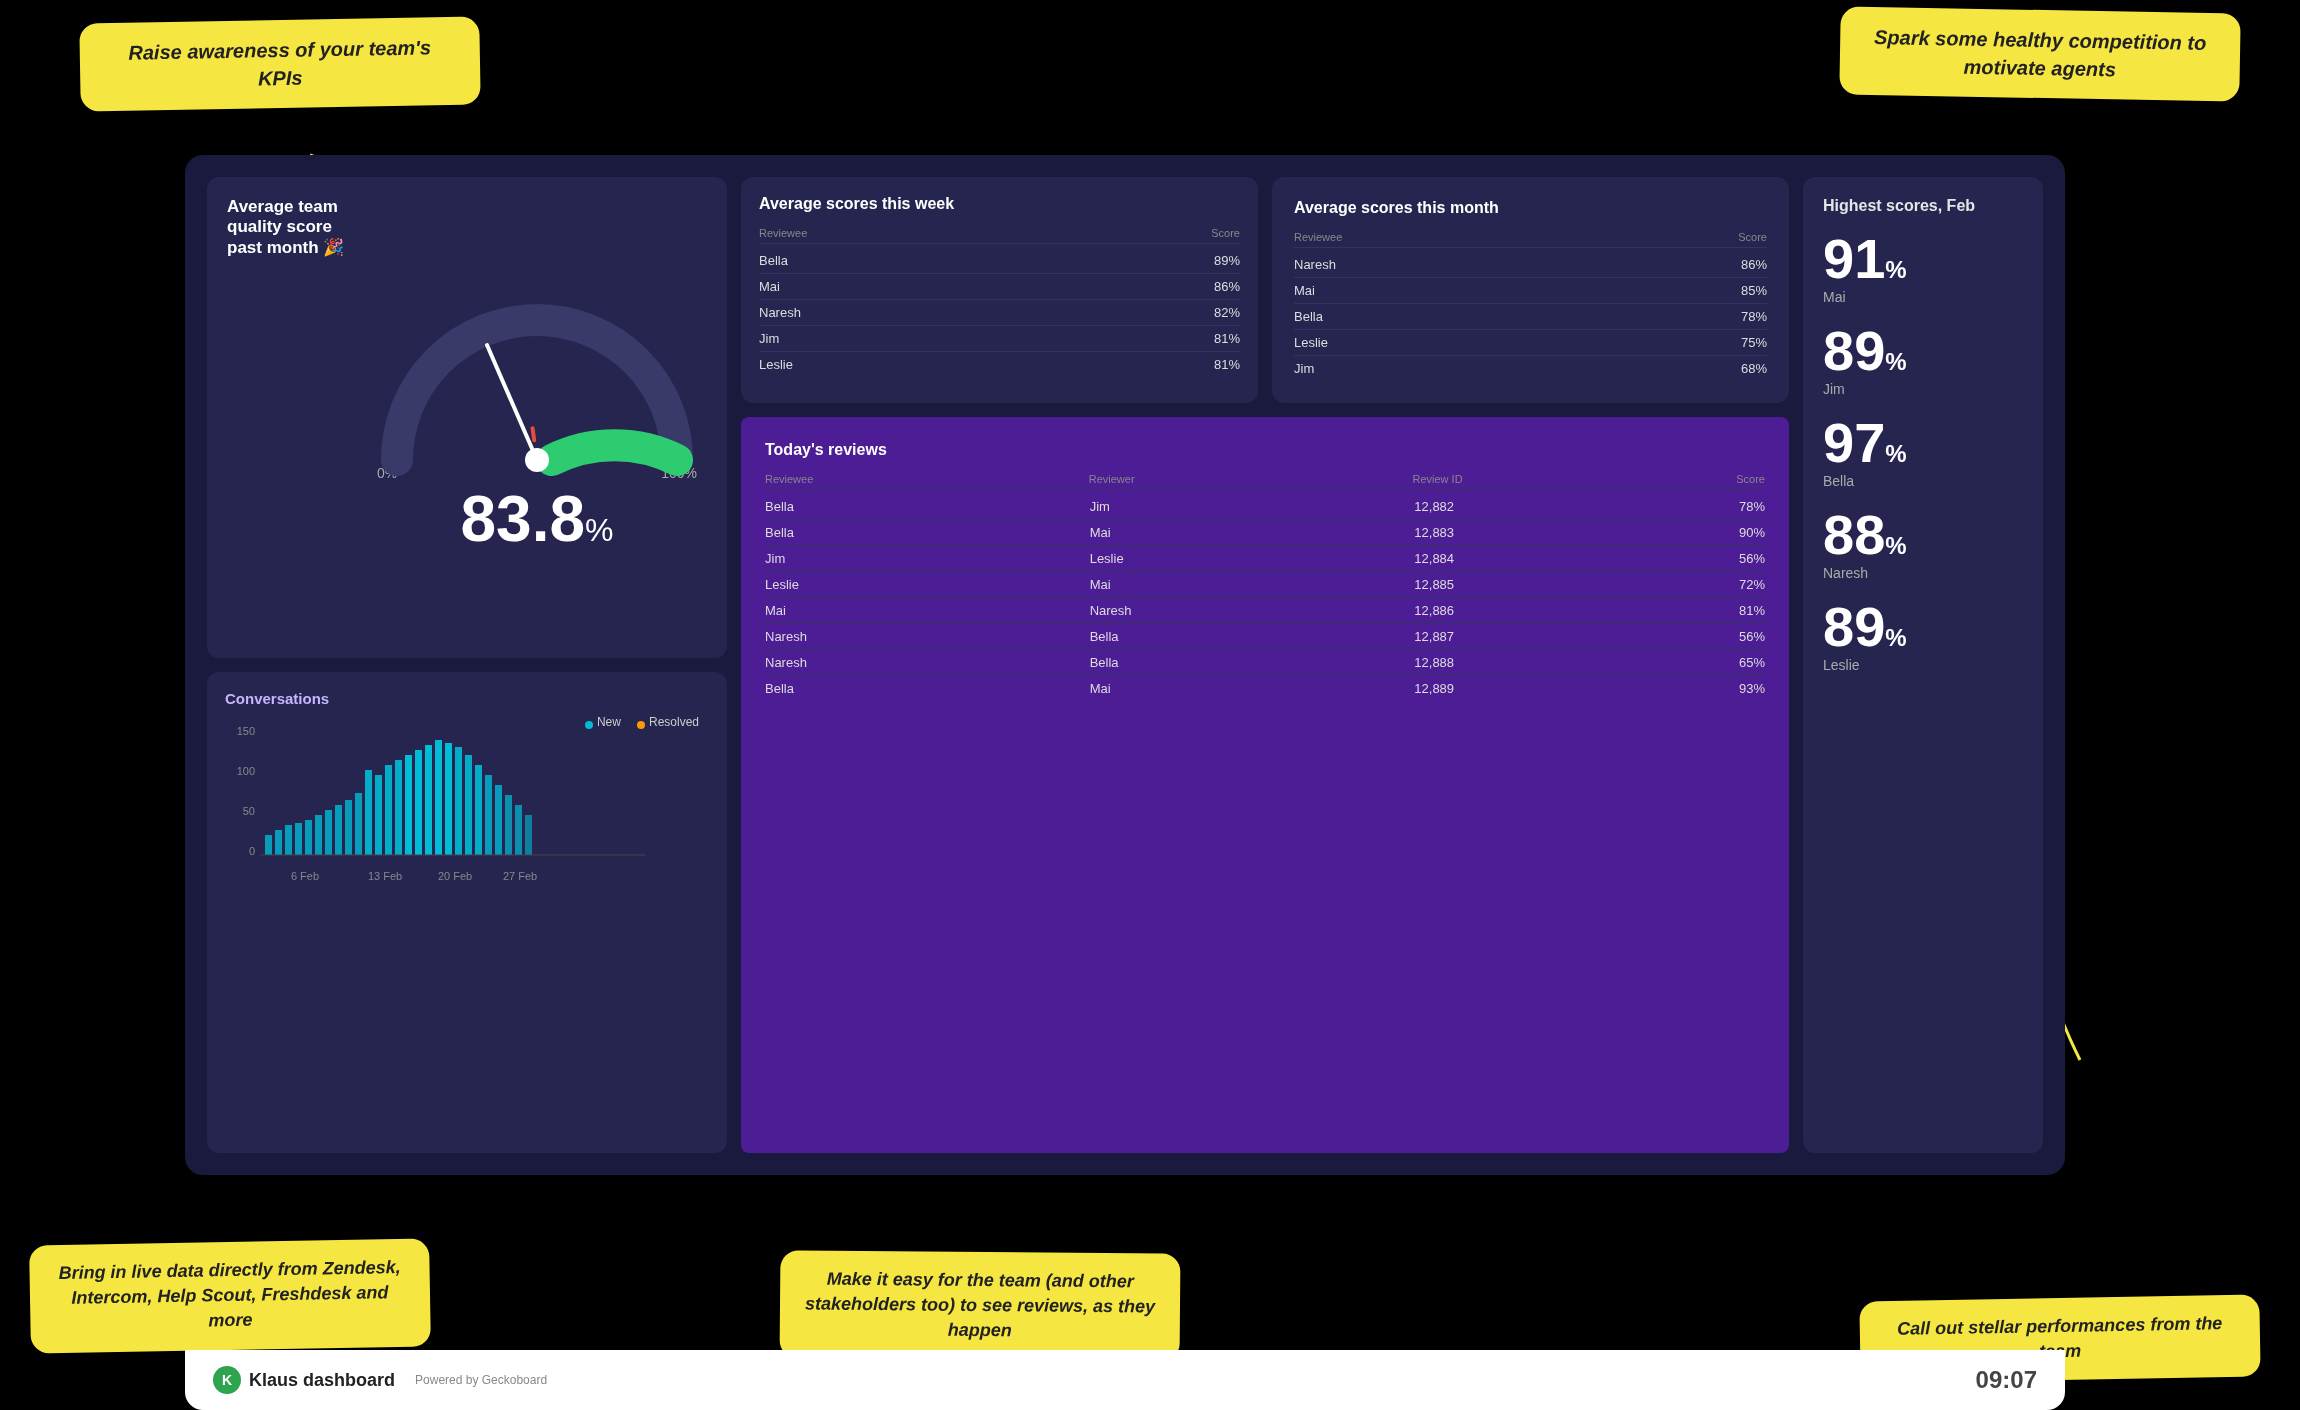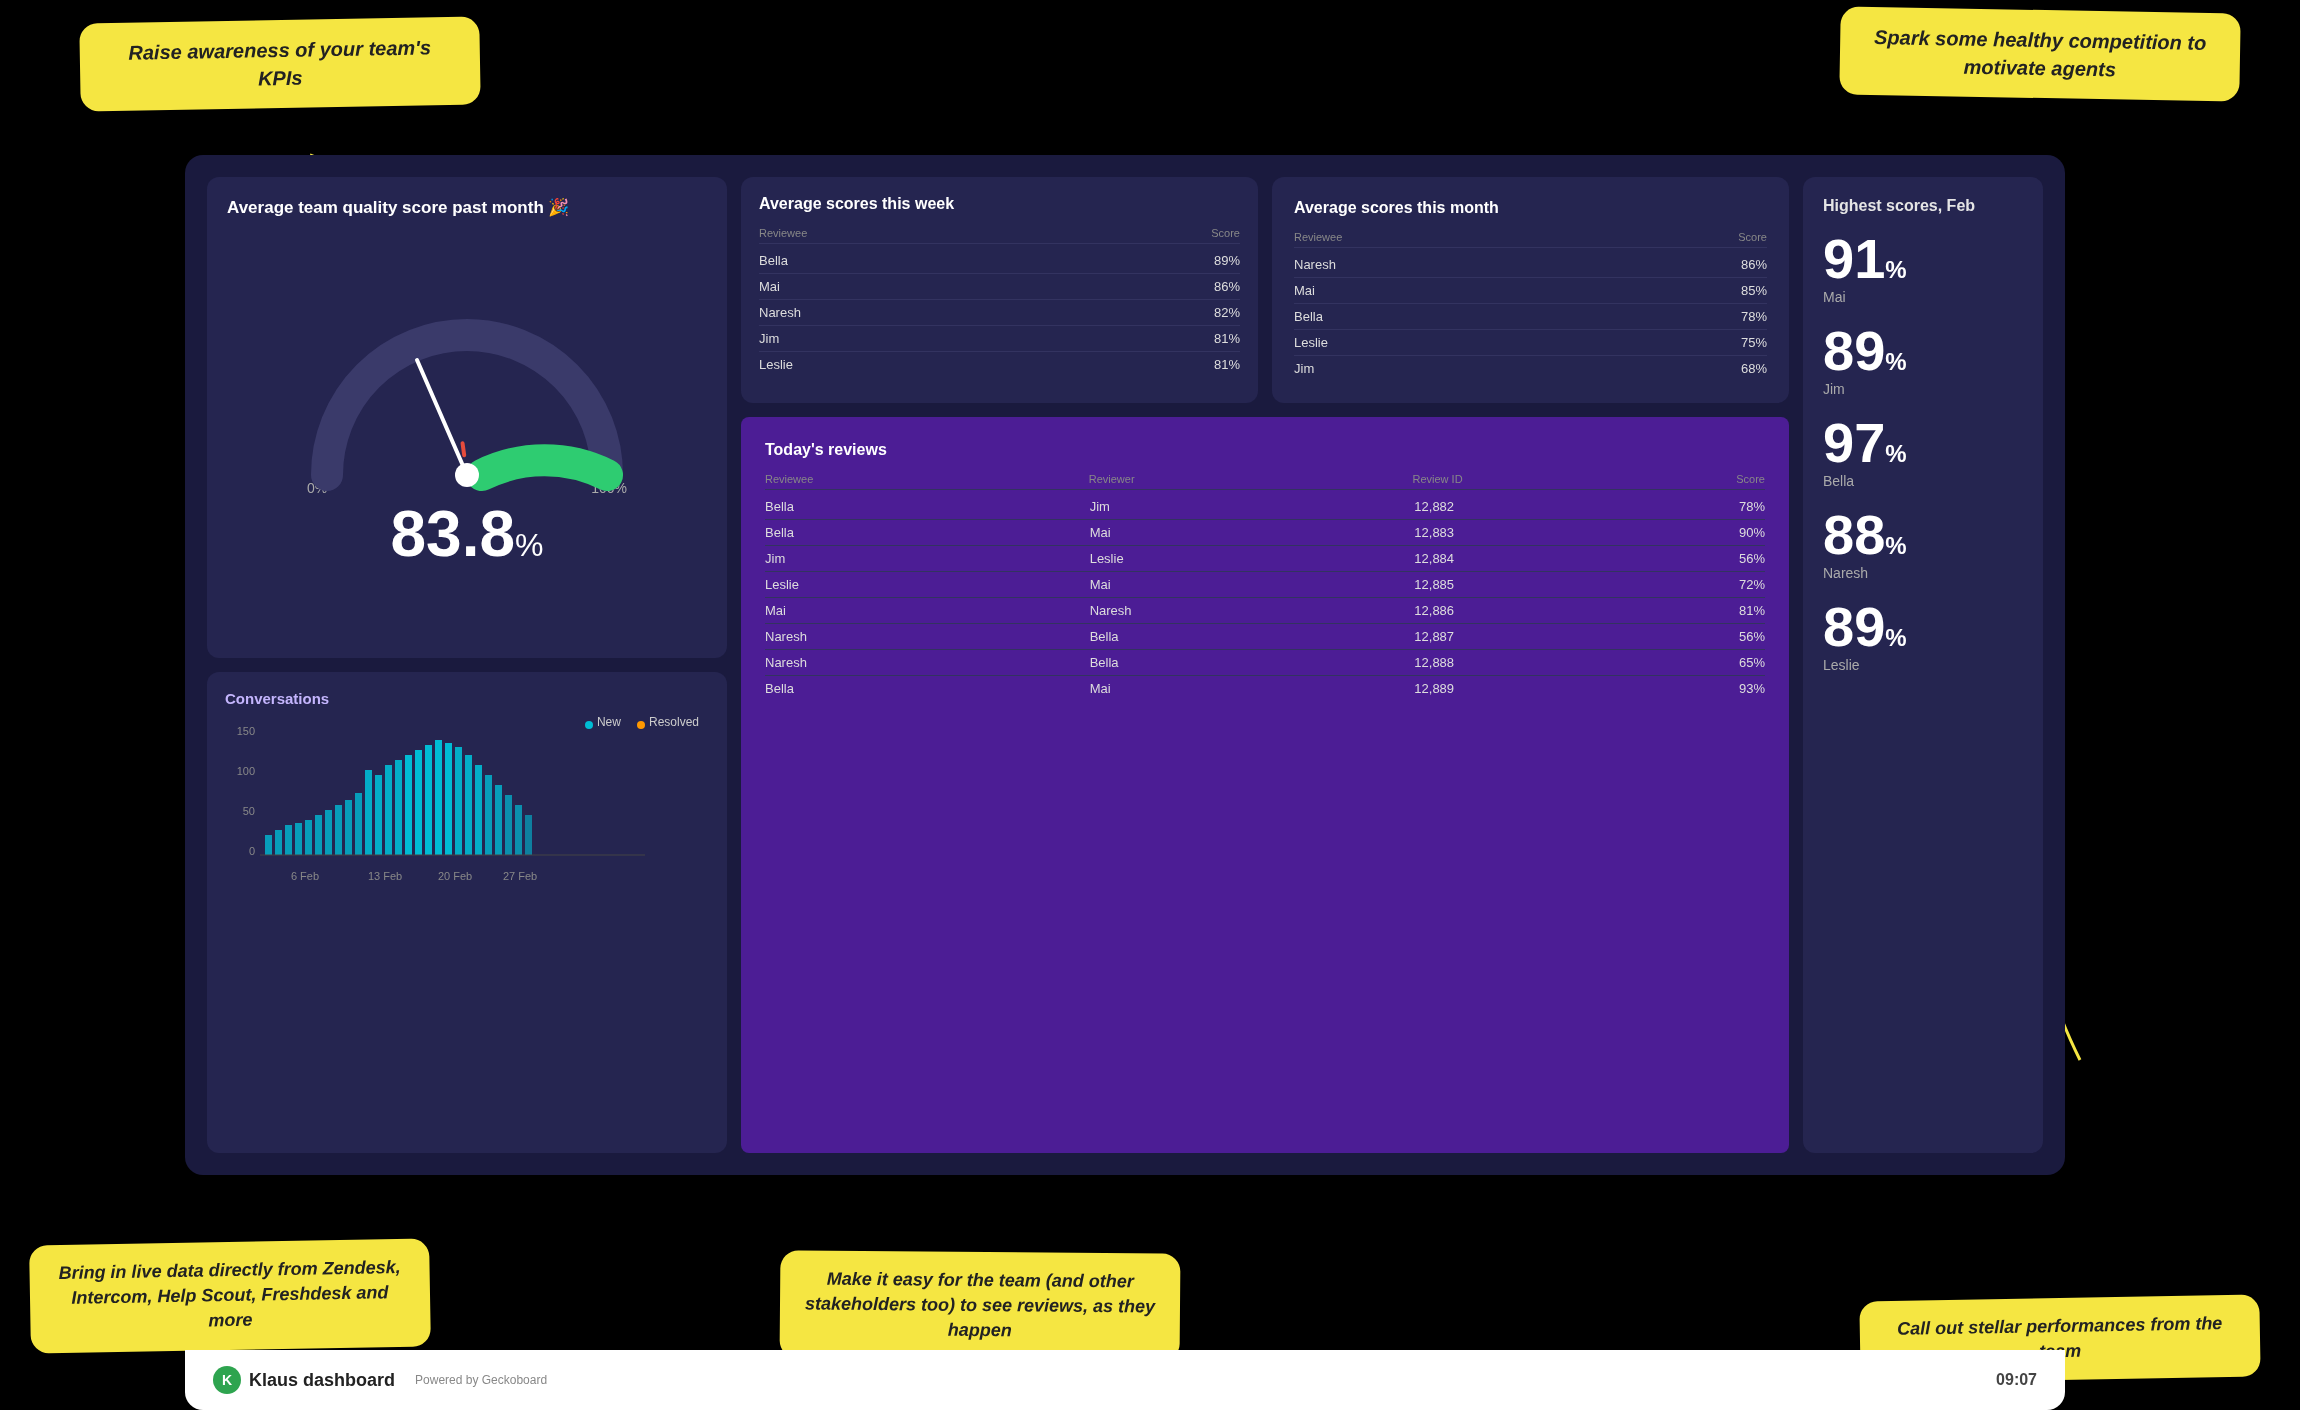--- a/index.html
+++ b/index.html
@@ -28,21 +28,21 @@
     }
 
     
     .gauge-panel {
       grid-column: 1;
       grid-row: 1;
       background: #252550;
       border-radius: 12px;
       padding: 20px;
       display: flex;
-      flex-direction: column;
+      flex-direction: row;
     }
 
     .gauge-title {
       color: #fff;
       font-size: 17px;
       font-weight: 600;
       margin-bottom: 10px;
     }
 
     .gauge-container {
@@ -280,21 +280,21 @@
     }
 
     .footer-powered {
       font-size: 12px;
       color: #888;
       margin-left: 12px;
       font-weight: 400;
     }
 
     .footer-time {
-      font-size: 16px;
+      font-size: 24px;
       color: #444;
       font-weight: 600;
     }
 
     
     .callout {
       position: absolute;
       background: #f5e642;
       border-radius: 18px;
       padding: 16px 24px;

